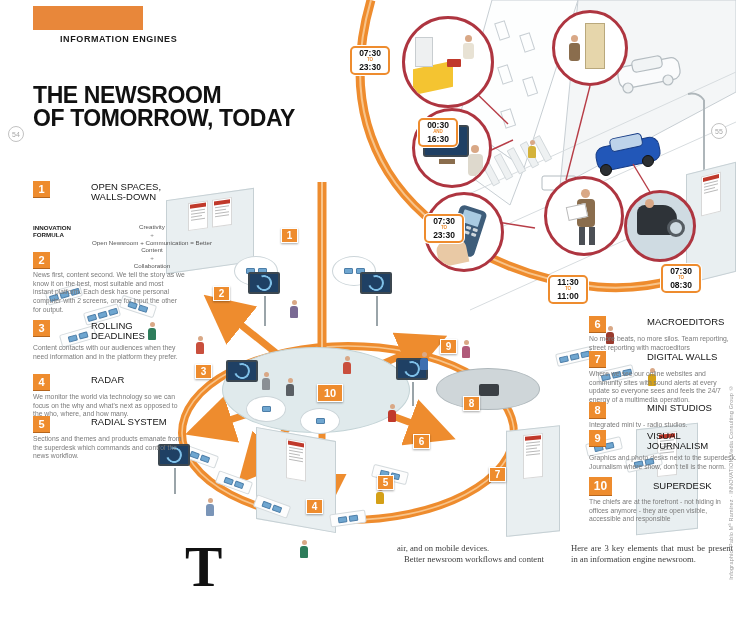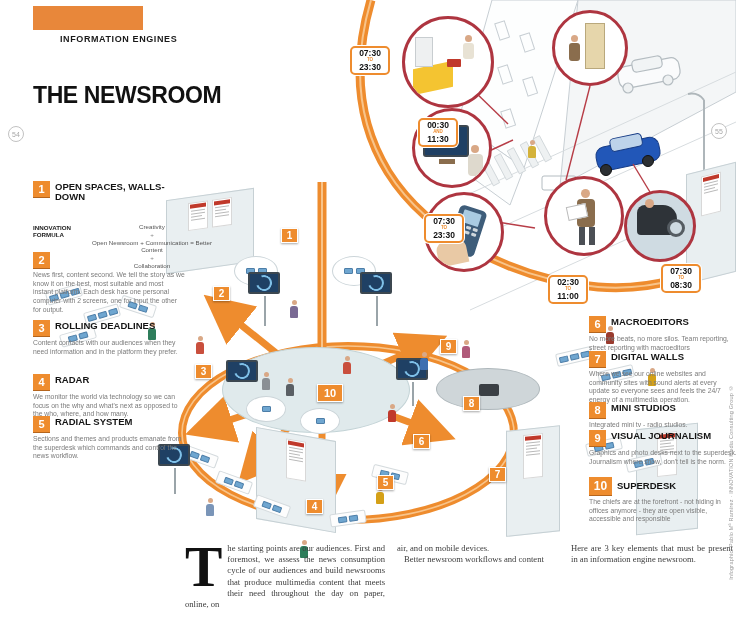--- a/index.html
+++ b/index.html
@@ -15,21 +15,21 @@
   .intro { position:absolute; left:35px; top:128px; width:305px; font-size:10.5px; color:#6e6e6e; line-height:1.2; }
   .pagenum { position:absolute; width:16px; height:16px; border:1px solid #c2c2c2; border-radius:50%;
              color:#a8a8a8; font-size:7px; display:flex; align-items:center; justify-content:center; background:#fff; z-index:30;}
 
   
   .item { position:absolute; width:152px; z-index:25; }
   .item .head { display:flex; align-items:flex-start; gap:5px; }
   .numsq { min-width:17px; height:16px; background:#ee8c2e; color:#fff; font-weight:bold; font-size:11px;
            display:flex; align-items:center; justify-content:center; flex:0 0 auto; box-shadow:0 1px 0 #b5651d; }
   .numsq.big { min-width:23px; height:18px; font-size:12px; }
-  .ititle { font-size:9.5px; font-weight:bold; color:#141414; line-height:1.05; text-transform:uppercase; padding-top:1px;}
+  .ititle { font-size:9.5px; font-weight:normal; color:#141414; line-height:1.05; text-transform:uppercase; padding-top:1px;margin-left:36px;}
   .ibody { margin-top:3px; font-size:6.8px; color:#7b7b7b; line-height:1.28; }
   .item.right { width:150px; }
 
   
   .formula { position:absolute; left:33px; top:223px; width:190px; font-size:6.2px; color:#555; z-index:25;}
   .formula .flabel { position:absolute; left:0; top:2px; width:44px; font-weight:bold; color:#222; line-height:1.1;}
   .fstack { margin-left:48px; text-align:center; line-height:1.25; }
   .fplus { color:#888; }
 
   
@@ -183,20 +183,21 @@
       <path d="M590 86 L566 180"></path>
       <path d="M562 192 L580 208"></path>
       <path d="M633 164 L656 202"></path>
     </g>
   </svg>
 
   <div class="orange-bar"></div>
   <div class="section-label">INFORMATION ENGINES</div>
   <div class="page-title">
     <div>THE NEWSROOM</div>
+    <div>OF TOMORROW, TODAY</div>
   </div>
   <div class="pagenum" style="left:8px; top:126px;">54</div>
   <div class="pagenum" style="left:711px; top:123px;">55</div>
 
   <div class="item" style="left:33px; top:181px;">
     <div class="head">
         <div class="numsq">1</div>
       <div class="ititle">OPEN SPACES, WALLS-DOWN</div>
       </div>
   </div>
@@ -275,29 +276,29 @@
   </div>
 
   <div class="tbadge" style="left:350px; top:46px;">
     <div class="t">07:30</div>
     <div class="c">TO</div>
     <div class="t">23:30</div>
   </div>
   <div class="tbadge" style="left:418px; top:118px;">
     <div class="t">00:30</div>
     <div class="c">AND</div>
-    <div class="t">11:30</div>
+    <div class="t">16:30</div>
   </div>
   <div class="tbadge" style="left:424px; top:214px;">
     <div class="t">07:30</div>
     <div class="c">TO</div>
     <div class="t">23:30</div>
   </div>
   <div class="tbadge" style="left:548px; top:275px;">
-    <div class="t">02:30</div>
+    <div class="t">11:30</div>
     <div class="c">TO</div>
     <div class="t">11:00</div>
   </div>
   <div class="tbadge" style="left:661px; top:264px;">
     <div class="t">07:30</div>
     <div class="c">TO</div>
     <div class="t">08:30</div>
   </div>
 
   <div class="inset" style="left:402px; top:16px; width:92px; height:92px;">
@@ -563,21 +564,20 @@
   <div class="marker" style="left:377px; top:475px;">5</div>
   <div class="marker" style="left:413px; top:434px;">6</div>
   <div class="marker" style="left:489px; top:467px;">7</div>
   <div class="marker" style="left:463px; top:396px;">8</div>
   <div class="marker" style="left:440px; top:339px;">9</div>
   <div class="marker big" style="left:317px; top:384px;">10</div>
 
   <div class="article">
     <div class="col">
       <span class="dropcap">T</span>
-      <span>he starting points are our audiences. First and foremost, we assess the news consumption cycle of our audiences and build newsrooms that produce multimedia content that meets their need throughout the day on paper, online, on</span>
     </div>
     <div class="col">
       <p>air, and on mobile devices.</p>
       <p>Better newsroom workflows and content</p>
     </div>
     <div class="col">
       <p>Here are 3 key elements that must be present in an information engine newsroom.</p>
     </div>
   </div>
 

